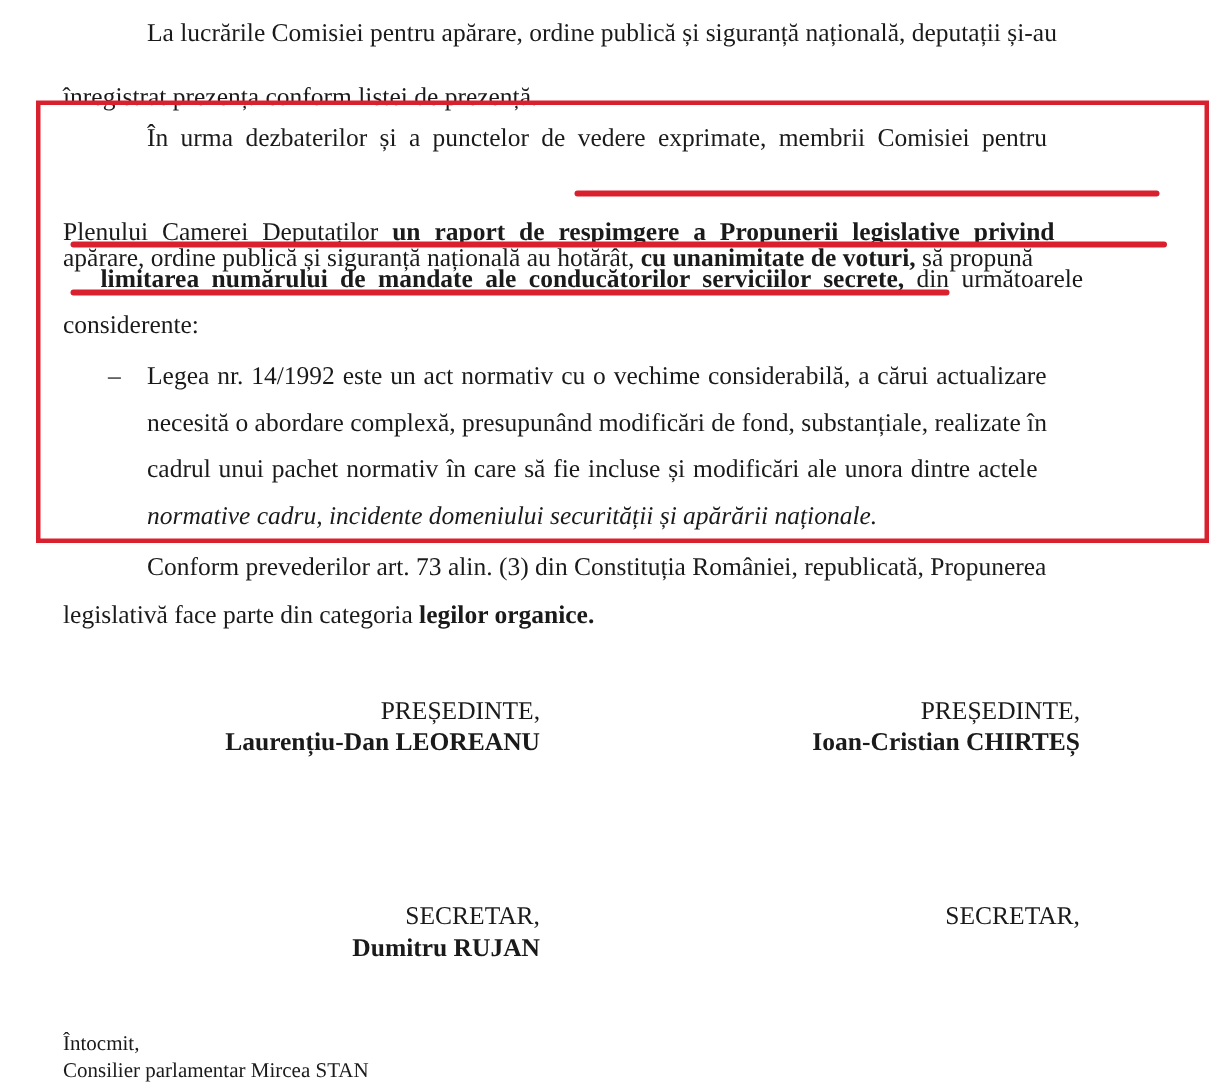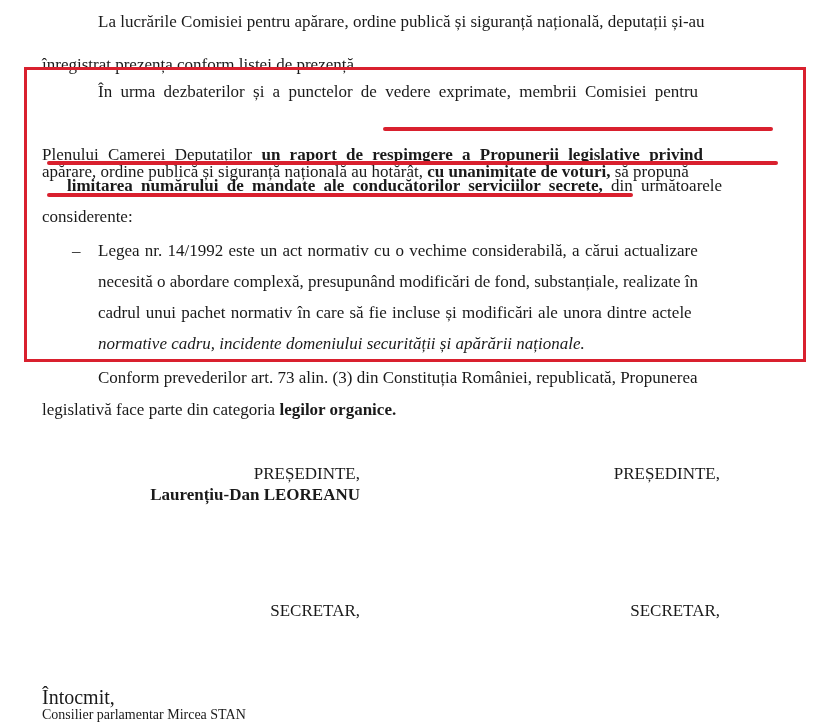--- a/index.html
+++ b/index.html
@@ -55,22 +55,24 @@
 <div class="line" style="left:42px; top:400px;text-align:right;">
   <span>legislativă face parte din categoria </span><b>legilor organice.</b>
 </div>
 
 <div class="center" style="left:60px; top:463px; width:300px;">
   <div>PREȘEDINTE,</div>
   <div class="b">Laurențiu-Dan LEOREANU</div>
 </div>
 <div class="center" style="left:420px; top:463px; width:300px;">
   <div>PREȘEDINTE,</div>
+  <div class="b">Ioan-Cristian CHIRTEȘ</div>
 </div>
 <div class="center" style="left:60px; top:600px; width:300px;">
   <div>SECRETAR,</div>
+  <div class="b">Dumitru RUJAN</div>
 </div>
 <div class="center" style="left:420px; top:600px; width:300px;">
   <div>SECRETAR,</div>
 </div>
 
-<div class="line" style="left:42px; top:689px; font-size:20px; line-height:16px;text-align:center;">Întocmit,</div>
+<div class="line" style="left:42px; top:689px; font-size:14px; line-height:16px;text-align:center;">Întocmit,</div>
 <div class="line" style="left:42px; top:707px; font-size:14px; line-height:16px;">Consilier parlamentar Mircea STAN</div>
 
 </body></html>

